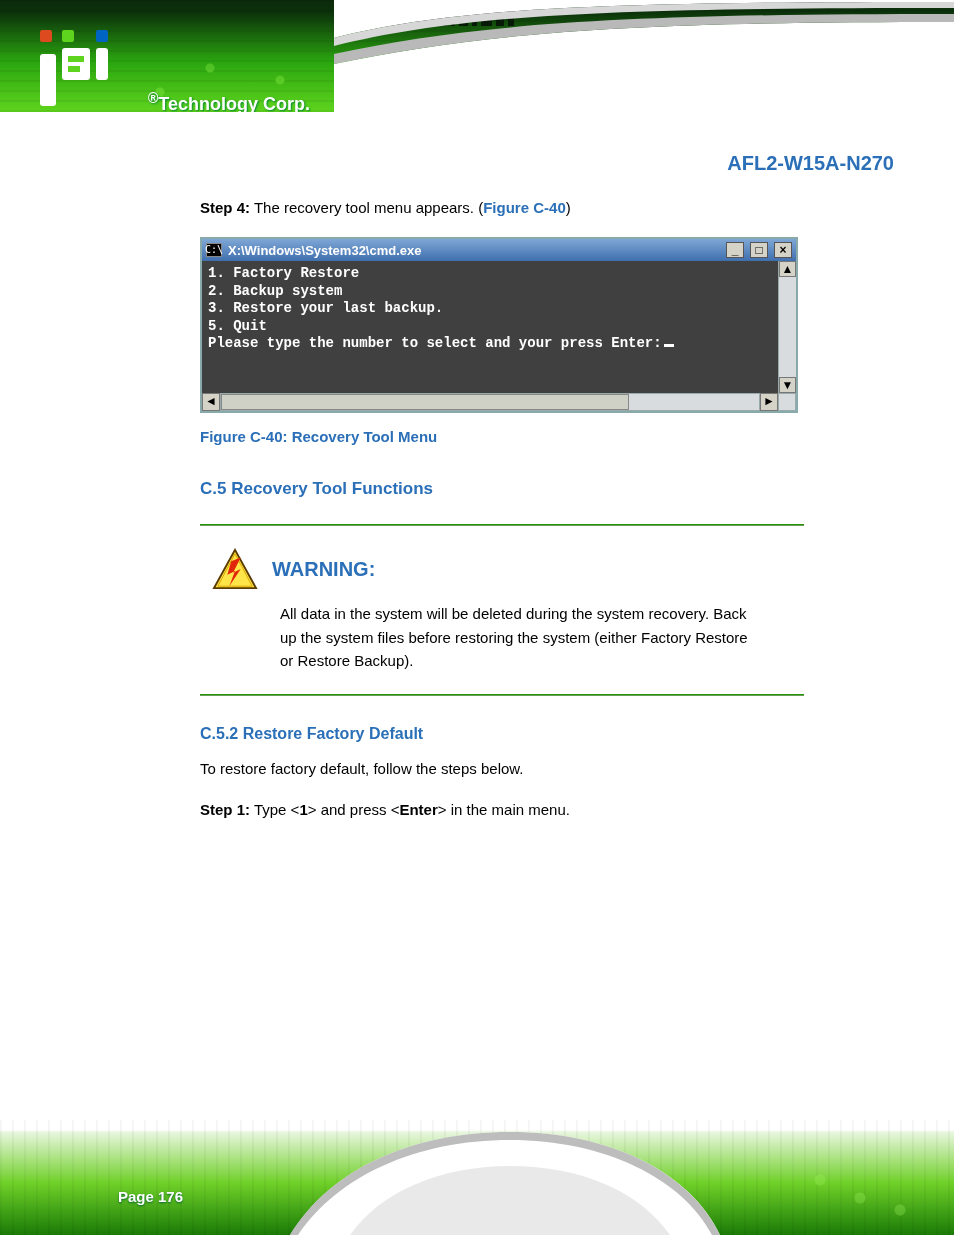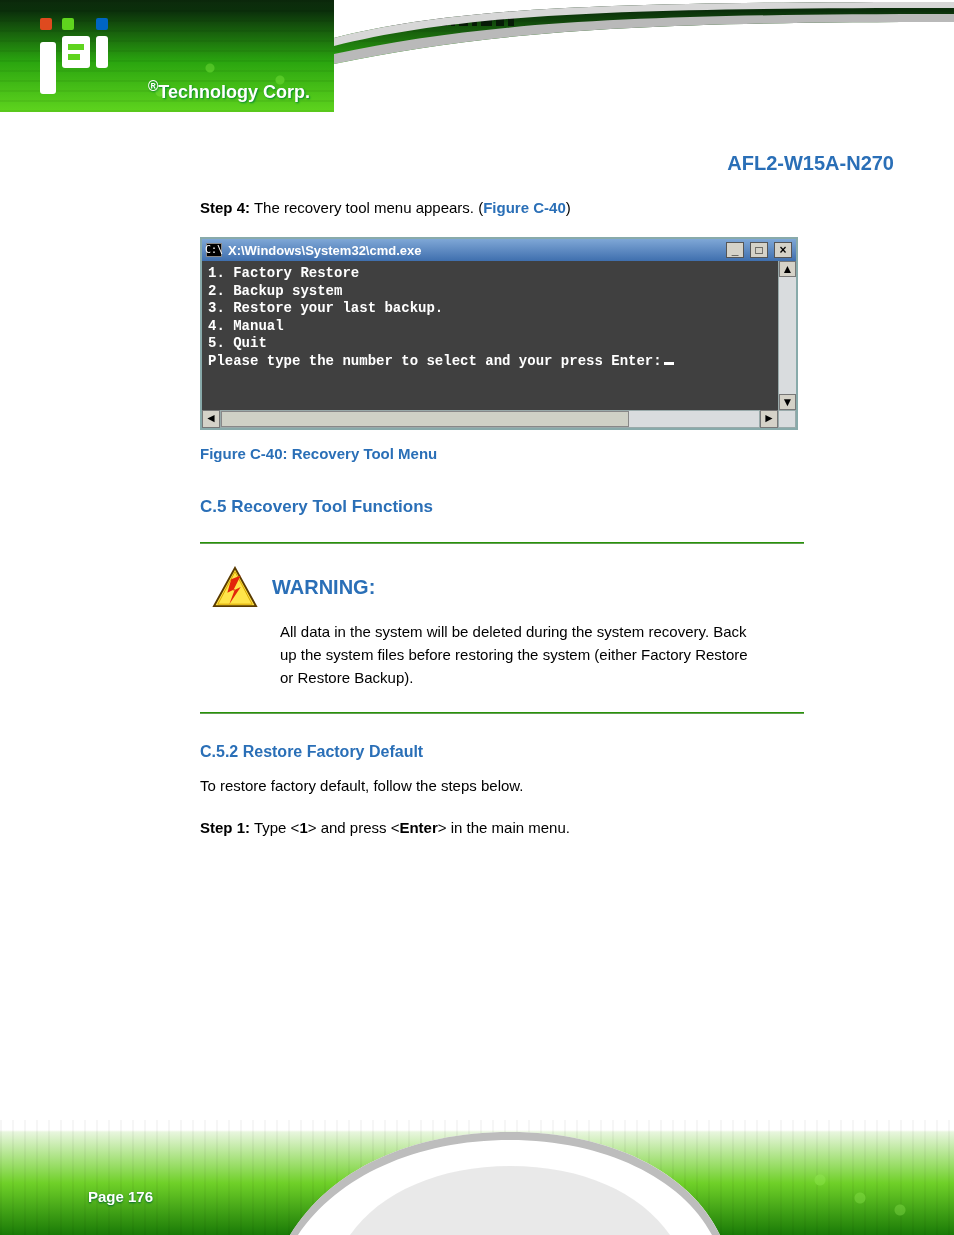--- a/index.html
+++ b/index.html
@@ -20,21 +20,21 @@
       radial-gradient(circle at 340px 60px,#8cf04a 0 4px,transparent 5px),
       repeating-linear-gradient(0deg,rgba(0,0,0,.15) 0 2px,transparent 2px 10px);
   }
   .hdr-swoosh { position:absolute; top:0; right:0; width:620px; height:112px; }
   .hdr-swoosh svg { width:100%; height:100%; display:block; }
   
   .barcode { position:absolute; top:0; left:365px; width:200px; height:26px; display:flex; gap:4px; }
   .barcode span{ display:block; height:100%; background:#071a07; }
   .bw1{width:6px}.bw2{width:10px}.bw3{width:4px}.bw4{width:12px}.bw5{width:7px}.bw6{width:5px}.bw7{width:14px}.bw8{width:4px}.bw9{width:9px}.bw10{width:5px}.bw11{width:11px}.bw12{width:8px}.bw13{width:6px}
   
-  .logo { position:absolute; left:40px; top:18px; }
+  .logo { position:absolute; left:40px; top:30px; }
   .dot{width:12px;height:12px;border-radius:2px;}
   .dred{background:#de4a1f}.dgrn{background:#5fd41e}.dblu{background:#0065c2}
   .bar-i{width:16px;height:52px;background:#fff;border-radius:3px;margin-top:6px;}
   .logo-row{display:flex;gap:6px;align-items:flex-start}
   .ei{display:flex;gap:6px;align-items:center}
   .eE{width:28px;height:32px;background:#fff;border-radius:3px; position:relative;}
   .eE::before,.eE::after{content:"";position:absolute;left:6px;height:6px;background:#5fd41e}
   .eE::before{top:8px;width:16px}.eE::after{top:18px;width:12px}
   .smalli{width:12px;height:32px;background:#fff;border-radius:3px}
   .rtm{color:#fff;font-size:18px;font-weight:bold;position:absolute;left:108px;top:60px;text-shadow:1px 1px 2px #083; white-space:nowrap;}
@@ -86,21 +86,21 @@
   .ftr-bg{ position:absolute; inset:0; background:linear-gradient(180deg,#fff 0 10px,#e8f6de 12px,#6fd028 55%,#1a7a07 100%) }
   .ftr-trace{ position:absolute; inset:0; opacity:.3;
     background:
       radial-gradient(circle at 860px 78px,#9df25e 0 5px,transparent 6px),
       radial-gradient(circle at 820px 60px,#9df25e 0 5px,transparent 6px),
       radial-gradient(circle at 900px 90px,#9df25e 0 5px,transparent 6px),
       repeating-linear-gradient(90deg,rgba(0,0,0,.12) 0 2px,transparent 2px 12px);
   }
   .ftr-swoosh{ position:absolute; left:290px; bottom:0; width:430px; height:115px }
   .ftr-swoosh svg{ width:100%; height:100% }
-  .page-num{ position:absolute; left:88px; bottom:30px; color:#fff; font:bold 15px Arial; text-shadow:0 1px 2px #063 }
+  .page-num{ position:absolute; left:118px; bottom:30px; color:#fff; font:bold 15px Arial; text-shadow:0 1px 2px #063 }
 
 </style>
 </head>
 <body>
 
 <div class="hdr">
   <div class="hdr-bg"></div>
   <div class="hdr-trace"></div>
   <div class="barcode">
     <span class="bw1"></span>
@@ -163,21 +163,20 @@
         <div class="cmdwin-title">X:\Windows\System32\cmd.exe</div>
         <div class="winbtn">_</div>
         <div class="winbtn">□</div>
         <div class="winbtn">×</div>
       </div>
       <div class="cmdwin-body">
         <div class="cmdwin-term">
           <div class="line">1. Factory Restore</div>
           <div class="line">2. Backup system</div>
           <div class="line">3. Restore your last backup.</div>
-          <div class="line">4. Manual</div>
           <div class="line">5. Quit</div>
           <div class="line"><span>Please type the number to select and your press Enter:</span><span class="cursor"></span></div>
         </div>
         <div class="vscroll">
           <div class="vsbtn">▲</div>
           <div class="vsspace"></div>
           <div class="vsbtn">▼</div>
         </div>
       </div>
       <div class="hscroll">

